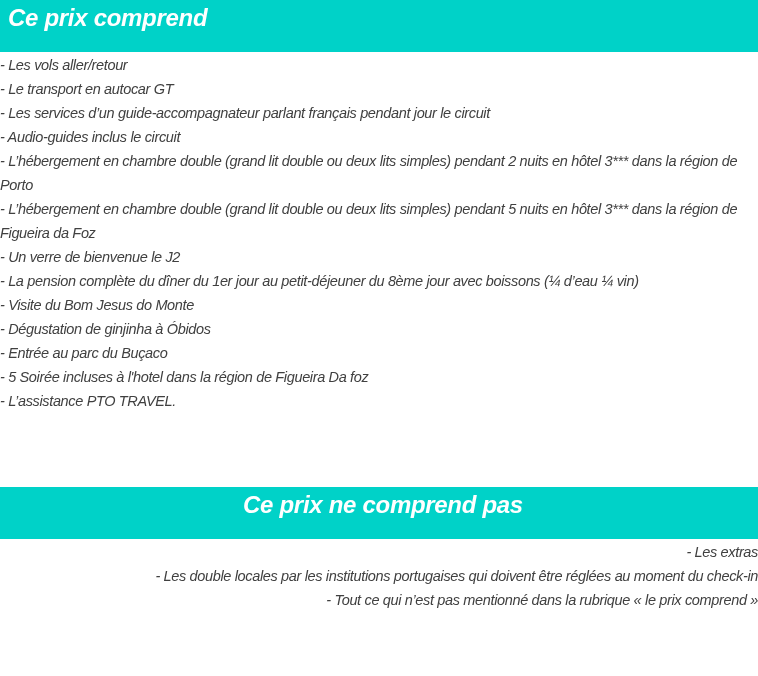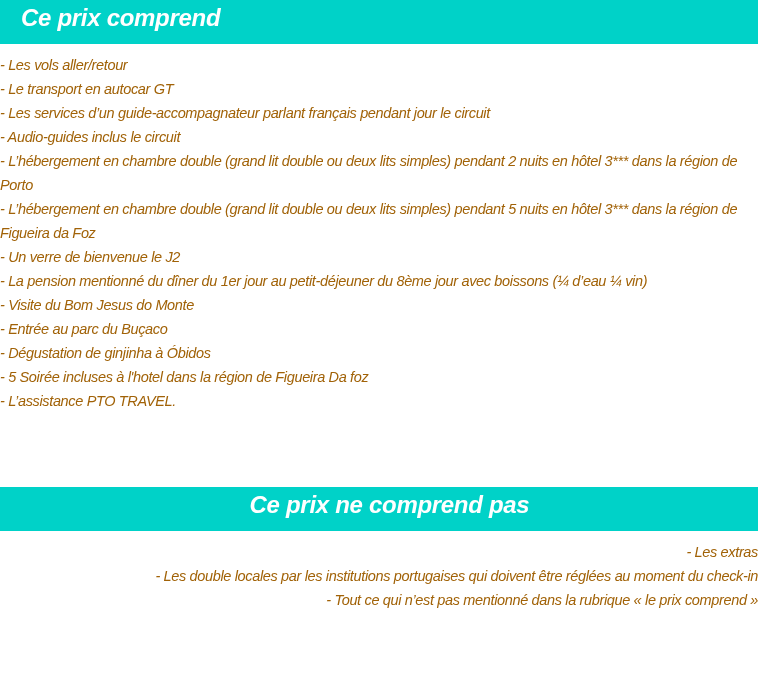--- a/index.html
+++ b/index.html
@@ -11,44 +11,44 @@
     width: 758px;
     height: 676px;
     overflow: hidden;
     position: relative;
     font-family: "Liberation Sans", "DejaVu Sans", sans-serif;
   }
   .section-header {
     position: absolute;
     left: 0;
     width: 758px;
-    height: 44px;
+    height: 52px;
     background: #00d2c8;
     color: #ffffff;
     font-style: italic;
     font-weight: bold;
     font-size: 24px;
     line-height: 36px;
-    padding-left: 21px;
+    padding-left: 8px;
     box-sizing: border-box;
     letter-spacing: -0.3px;
   }
   .section-header.first { top: 0; }
   .section-header.second { top: 487px; text-align: center; }
   .item-list {
     position: absolute;
     left: 0;
     width: 758px;
     margin: 0;
     padding: 0;
     list-style: none;
     font-style: italic;
     font-size: 14.5px;
     line-height: 24px;
-    color: #a16207;
+    color: #404040;
     letter-spacing: -0.35px;
   }
   .item-list.first { top: 53px; }
   .item-list.second { top: 540px; text-align: right; }
   .item-list li {
     margin: 0;
     padding: 0;
   }
 </style>
 </head>
@@ -57,24 +57,24 @@
 <div class="section-header first">Ce prix comprend</div>
 
 <ul class="item-list first">
   <li>- Les vols aller/retour</li>
   <li>- Le transport en autocar GT</li>
   <li>- Les services d’un guide-accompagnateur parlant français pendant jour le circuit</li>
   <li>- Audio-guides inclus le circuit</li>
   <li>- L’hébergement en chambre double (grand lit double ou deux lits simples) pendant 2 nuits en hôtel 3*** dans la région de Porto</li>
   <li>- L’hébergement en chambre double (grand lit double ou deux lits simples) pendant 5 nuits en hôtel 3*** dans la région de Figueira da Foz</li>
   <li>- Un verre de bienvenue le J2</li>
-  <li>- La pension mentionné du dîner du 1er jour au petit-déjeuner du 8ème jour avec boissons (¼ d’eau ¼ vin)</li>
+  <li>- La pension complète du dîner du 1er jour au petit-déjeuner du 8ème jour avec boissons (¼ d’eau ¼ vin)</li>
   <li>- Visite du Bom Jesus do Monte</li>
+  <li>- Dégustation de ginjinha à Óbidos</li>
   <li>- Entrée au parc du Buçaco</li>
-  <li>- Dégustation de ginjinha à Óbidos</li>
   <li>- 5 Soirée incluses à l'hotel dans la région de Figueira Da foz</li>
   <li>- L’assistance PTO TRAVEL.</li>
 </ul>
 
 <div class="section-header second">Ce prix ne comprend pas</div>
 
 <ul class="item-list second">
   <li>- Les extras</li>
   <li>- Les double locales par les institutions portugaises qui doivent être réglées au moment du check-in</li>
   <li>- Tout ce qui n’est pas mentionné dans la rubrique « le prix comprend »</li>

